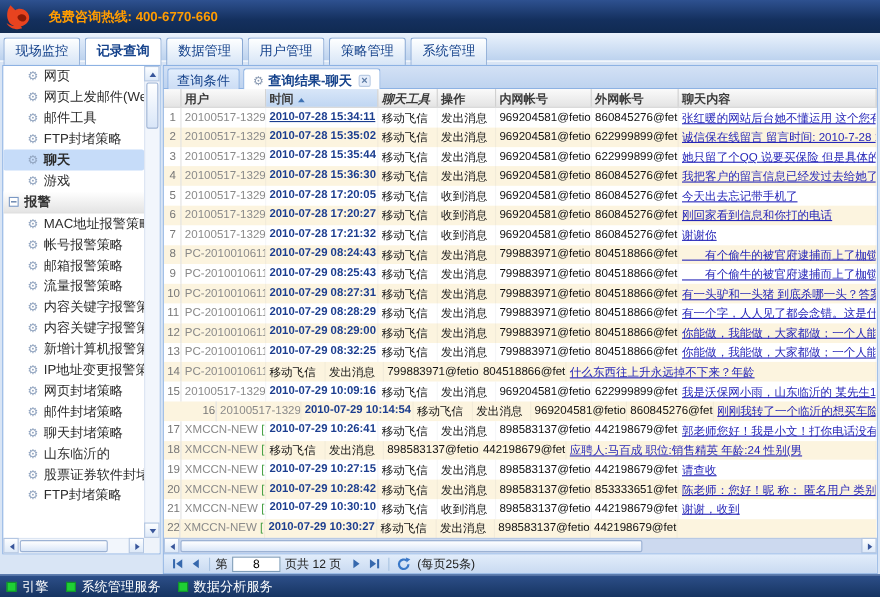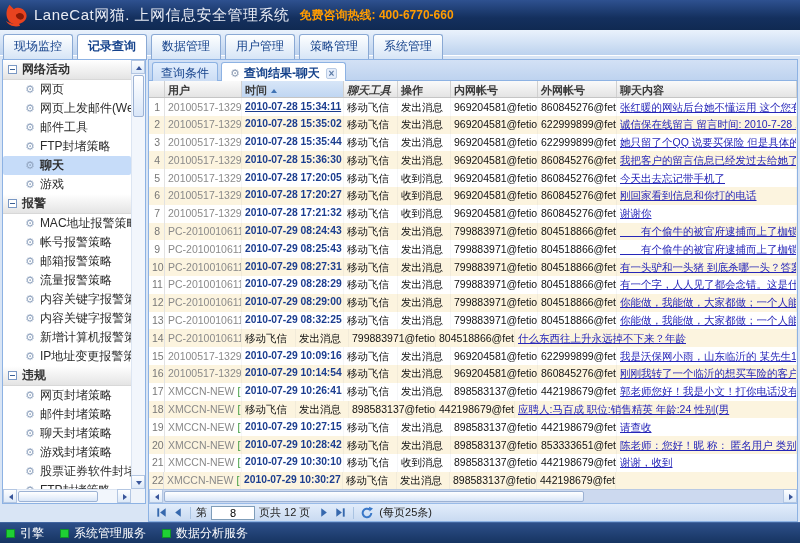--- a/index.html
+++ b/index.html
@@ -114,32 +114,27 @@
 </style>
 </head>
 <body>
 
 <div id="app-header">
   <svg id="logo-icon" viewBox="0 0 30 28">
     <path fill="#e8431f" d="M6 2 L11 7 C14 4.5 19.5 5 22.5 8.5 C26.5 12.5 26 18.5 21 21.5 C15 25.5 6.5 24 3.8 17.5 C1.8 12.5 3 7.5 4 5.5 Z"></path>
     <path fill="#8c1a05" d="M13.5 13 C16.5 9.8 21 11 22 14 C23 17.2 19.8 19.5 16.8 18.3 C13.8 17.2 12.6 14.8 13.5 13 Z"></path>
     <path fill="#e8431f" d="M2 20 C5 26 13 27.5 18 25.5 L16 22.5 C11 24 5.5 23 2 20 Z"></path>
   </svg>
-  <span id="product-title">LaneCat网猫. 上网信息安全管理系统</span>
   <span id="hotline">免费咨询热线: 400-6770-660</span>
 </div>
 
 <div id="navbar"><span class="nav-tab"><span>现场监控</span></span><span class="nav-tab active"><span>记录查询</span></span><span class="nav-tab"><span>数据管理</span></span><span class="nav-tab"><span>用户管理</span></span><span class="nav-tab"><span>策略管理</span></span><span class="nav-tab"><span>系统管理</span></span></div>
 
 <div id="sidebar">
   <div id="side-scroll">
-      <div class="side-section-header">
-        <span class="collapse-box"></span>
-        <span>网络活动</span>
-      </div>
       <div class="side-item">
         <span class="gear-ico">⚙</span>
         <span>网页</span>
       </div>
       <div class="side-item">
         <span class="gear-ico">⚙</span>
         <span>网页上发邮件(Web Mai</span>
       </div>
       <div class="side-item">
         <span class="gear-ico">⚙</span>
@@ -186,39 +181,35 @@
         <span>内容关键字报警策略.邮</span>
       </div>
       <div class="side-item">
         <span class="gear-ico">⚙</span>
         <span>新增计算机报警策略</span>
       </div>
       <div class="side-item">
         <span class="gear-ico">⚙</span>
         <span>IP地址变更报警策略</span>
       </div>
-      <div class="side-section-header">
-        <span class="collapse-box"></span>
-        <span>违规</span>
-      </div>
       <div class="side-item">
         <span class="gear-ico">⚙</span>
         <span>网页封堵策略</span>
       </div>
       <div class="side-item">
         <span class="gear-ico">⚙</span>
         <span>邮件封堵策略</span>
       </div>
       <div class="side-item">
         <span class="gear-ico">⚙</span>
         <span>聊天封堵策略</span>
       </div>
       <div class="side-item">
         <span class="gear-ico">⚙</span>
-        <span>游戏封堵策略</span>
+        <span>山东临沂的</span>
       </div>
       <div class="side-item">
         <span class="gear-ico">⚙</span>
         <span>股票证券软件封堵策略</span>
       </div>
       <div class="side-item">
         <span class="gear-ico">⚙</span>
         <span>FTP封堵策略</span>
       </div>
     </div>
@@ -405,21 +396,21 @@
         <div class="bcell c-num" style="width: 16px;">15</div>
         <div class="bcell c-user" style="width: 77px;"><span>20100517-1329 </span></div>
         <div class="bcell c-time" style="width: 102px;">2010-07-29 10:09:16</div>
         <div class="bcell" style="width: 54px;">移动飞信</div>
         <div class="bcell" style="width: 53px;">发出消息</div>
         <div class="bcell" style="width: 87px;">969204581@fetion</div>
         <div class="bcell" style="width: 79px;">622999899@fetion</div>
         <div class="bcell c-content"><span>我是沃保网小雨，山东临沂的 某先生1386497</span></div>
       </div>
       <div class="grid-row">
-        <div class="bcell c-num" style="width: 16px;">16</div>
+        <div class="bcell c-num" style="width: 16px; margin-left: 32px;">16</div>
         <div class="bcell c-user" style="width: 77px;"><span>20100517-1329 </span></div>
         <div class="bcell c-time" style="width: 102px;">2010-07-29 10:14:54</div>
         <div class="bcell" style="width: 54px;">移动飞信</div>
         <div class="bcell" style="width: 53px;">发出消息</div>
         <div class="bcell" style="width: 87px;">969204581@fetion</div>
         <div class="bcell" style="width: 79px;">860845276@fetion</div>
         <div class="bcell c-content"><span>刚刚我转了一个临沂的想买车险的客户给张红</span></div>
       </div>
       <div class="grid-row">
         <div class="bcell c-num" style="width: 16px;">17</div>

